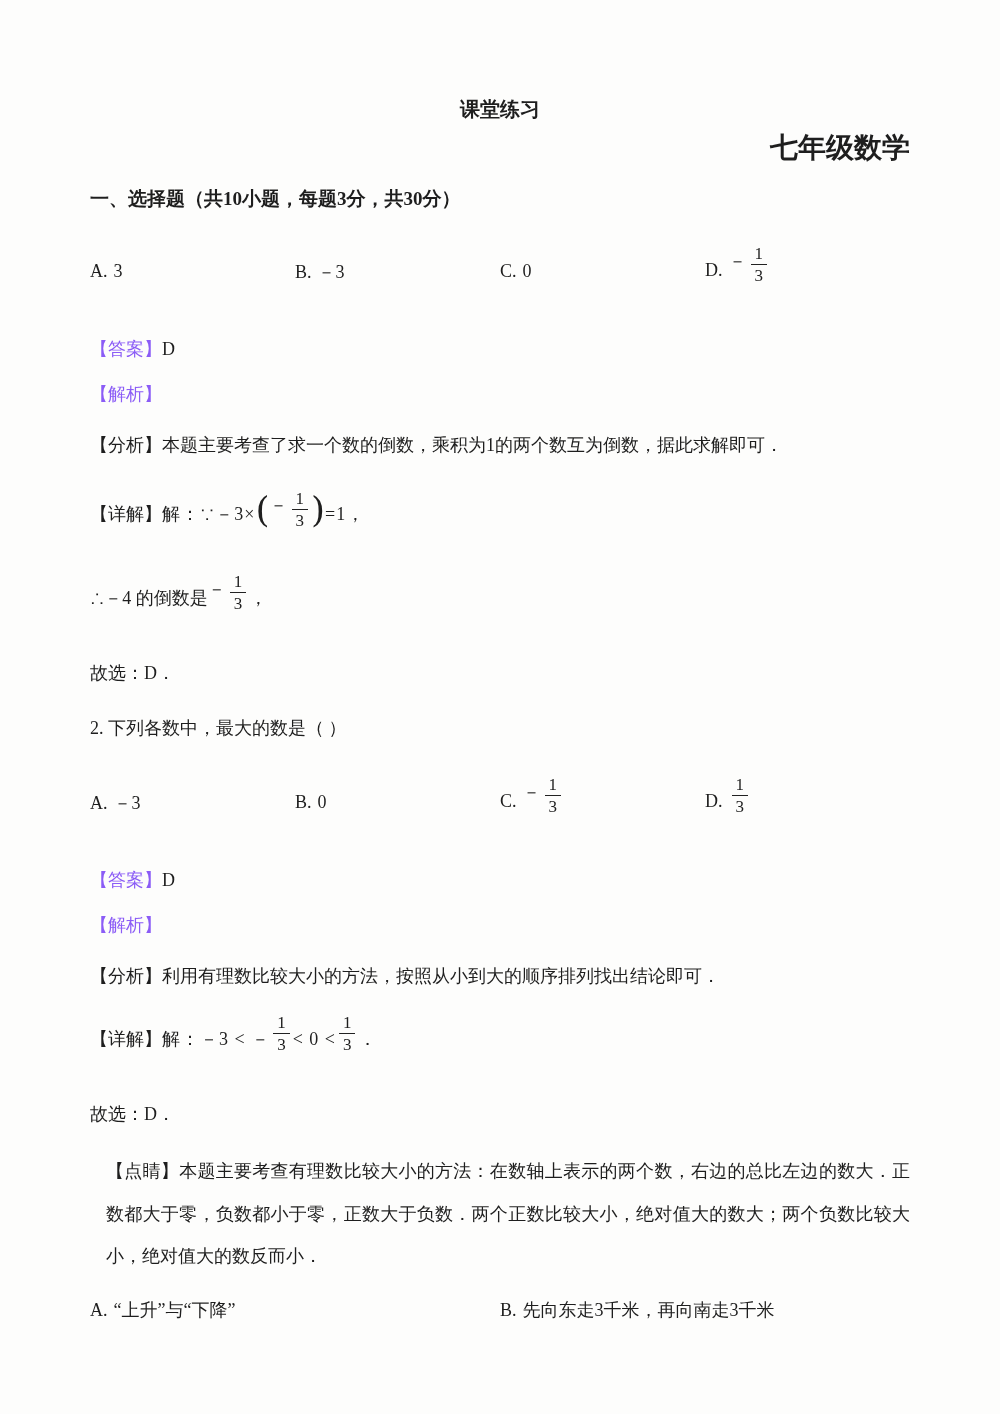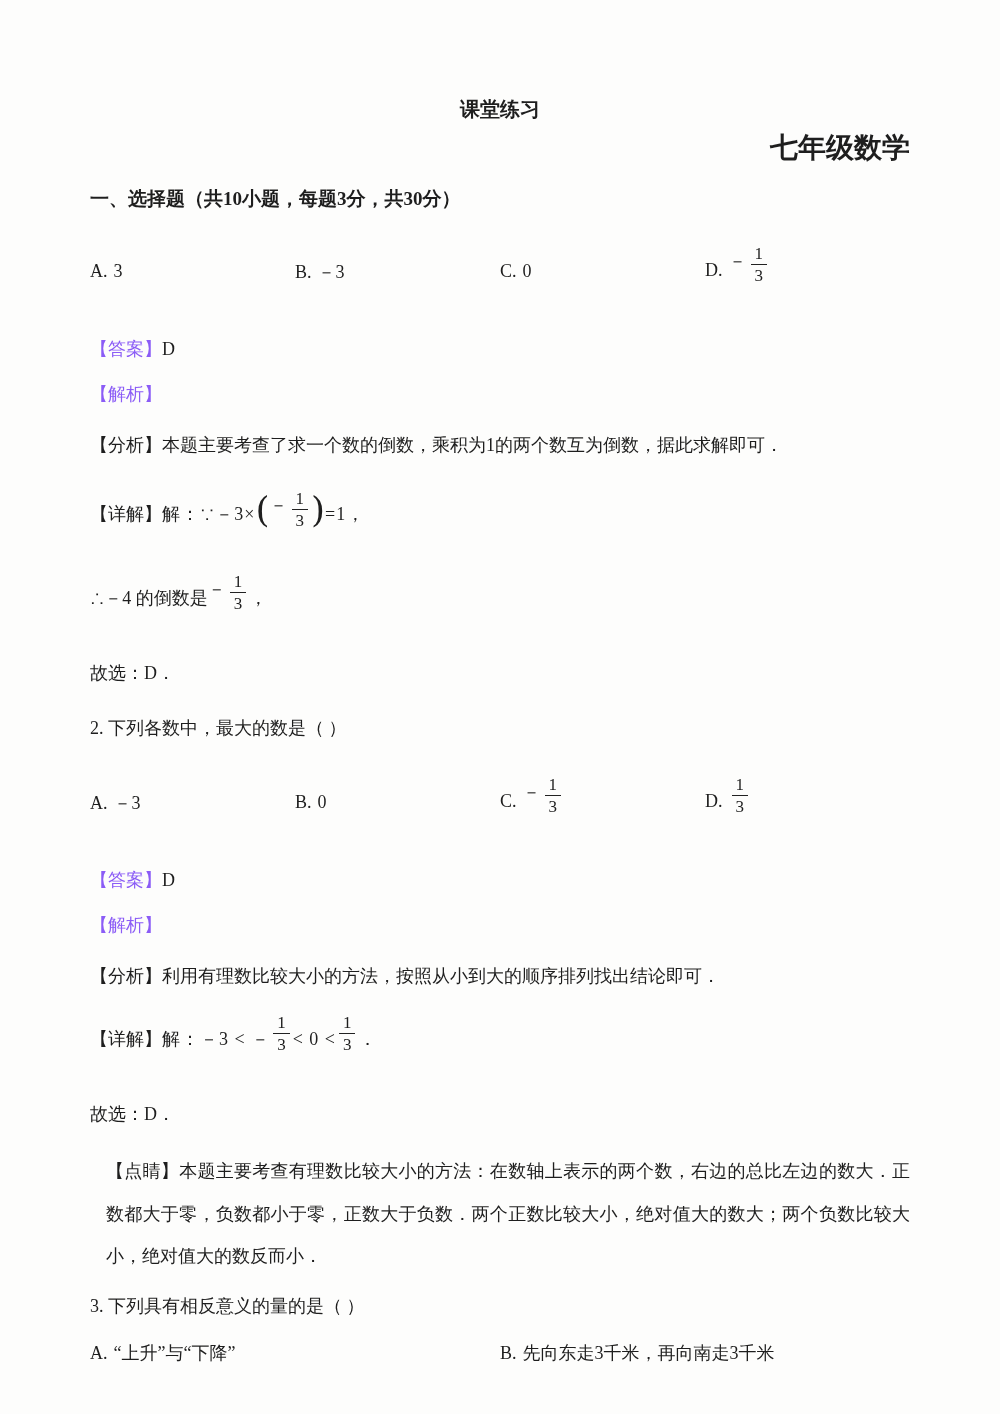--- a/index.html
+++ b/index.html
@@ -144,21 +144,20 @@
   <div class="line detail-line">
     <span>【详解】</span><span class="mathgap">解：－3 &lt; －</span><span class="frac"><span class="fnum">1</span><span class="fden">3</span></span><span class="mathgap">&lt; 0 &lt;</span><span class="frac"><span class="fnum">1</span><span class="fden">3</span></span><span>．</span>
   </div>
 
   <div class="line choose-line">故选：D．</div>
 
   <div class="dianjing-par">
     <span>【点睛】</span><span>本题主要考查有理数比较大小的方法：在数轴上表示的两个数，右边的总比左边的数大．正数都大于零，负数都小于零，正数大于负数．两个正数比较大小，绝对值大的数大；两个负数比较大小，绝对值大的数反而小．</span>
   </div>
 
-  <div class="line stem q3-stem">3. 下列具有相反意义的量的是（    ）</div>
 
   <div class="q3-options">
     <div class="opt">
       <span class="opt-label">A.</span><span>“上升”与“下降”</span>
     </div>
     <div class="opt">
       <span class="opt-label">B.</span><span>先向东走3千米，再向南走3千米</span>
     </div>
 
   </div>

